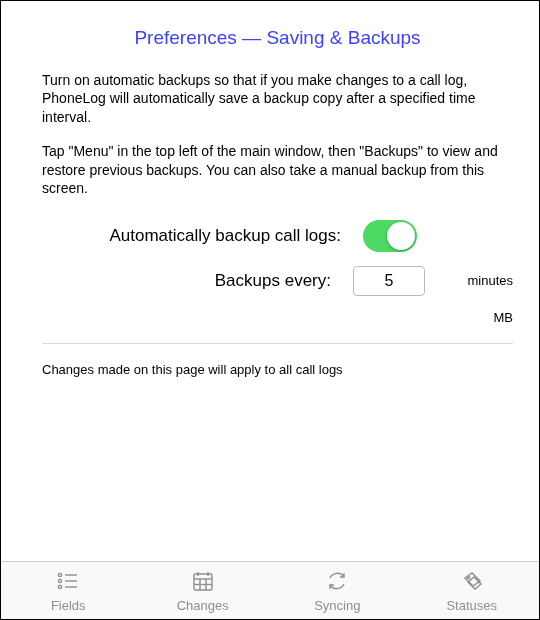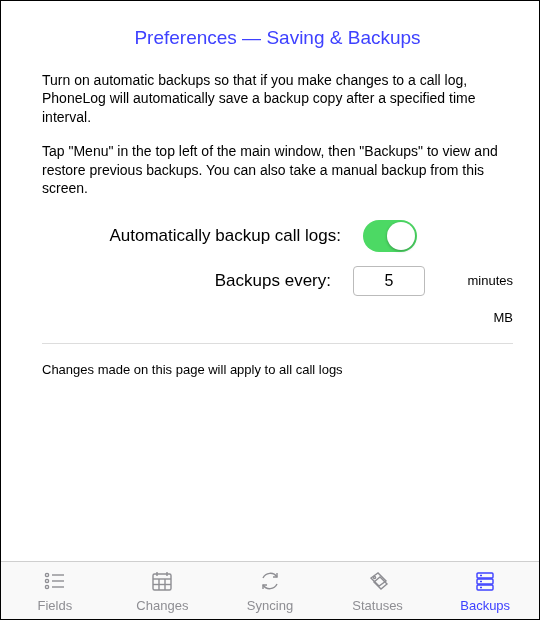--- a/index.html
+++ b/index.html
@@ -221,29 +221,14 @@
           <g class="icon-stroke">
         <path d="M6 9 L13 4 L21 12 L14 17 Z"></path>
         <circle cx="9.5" cy="8.5" r="1.1"></circle>
         <path d="M9 13 L15 8 L22 15 L16 20 Z"></path>
       </g>
         </svg>
     </span>
     <span>Statuses</span>
   </div>
 
-  <div class="tab active">
-    <span>
-      <svg viewBox="0 0 26 24">
-          <g class="icon-stroke">
-        <rect x="5" y="4" width="16" height="5" rx="1"></rect>
-        <rect x="5" y="10" width="16" height="5" rx="1"></rect>
-        <rect x="5" y="16" width="16" height="5" rx="1"></rect>
-        <line x1="8" y1="6.5" x2="10" y2="6.5"></line>
-        <line x1="8" y1="12.5" x2="10" y2="12.5"></line>
-        <line x1="8" y1="18.5" x2="10" y2="18.5"></line>
-      </g>
-        </svg>
-    </span>
-    <span>Backups</span>
-  </div>
 
 </div>
 
 </body></html>

